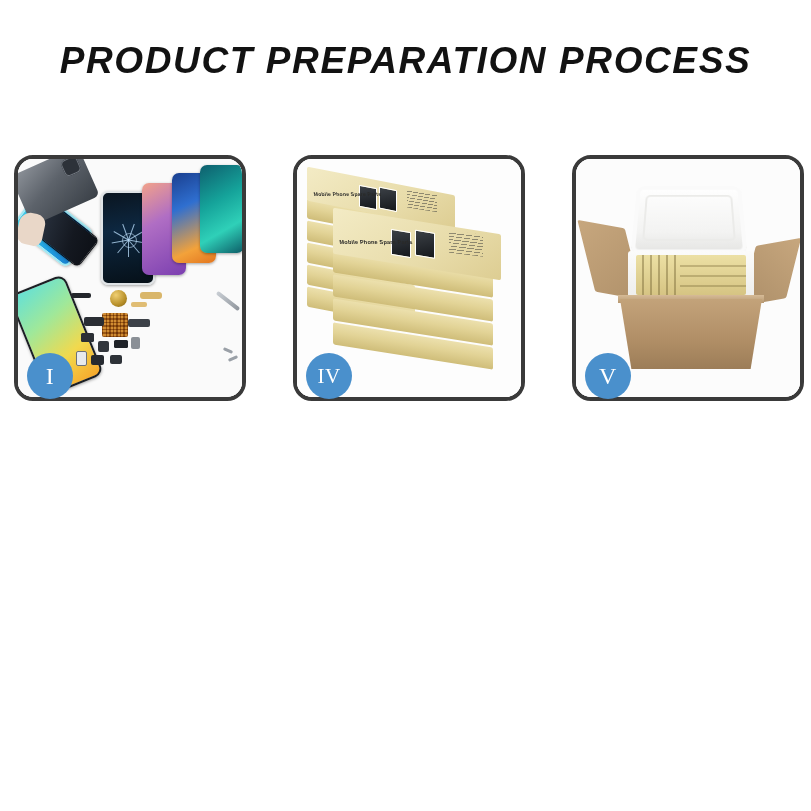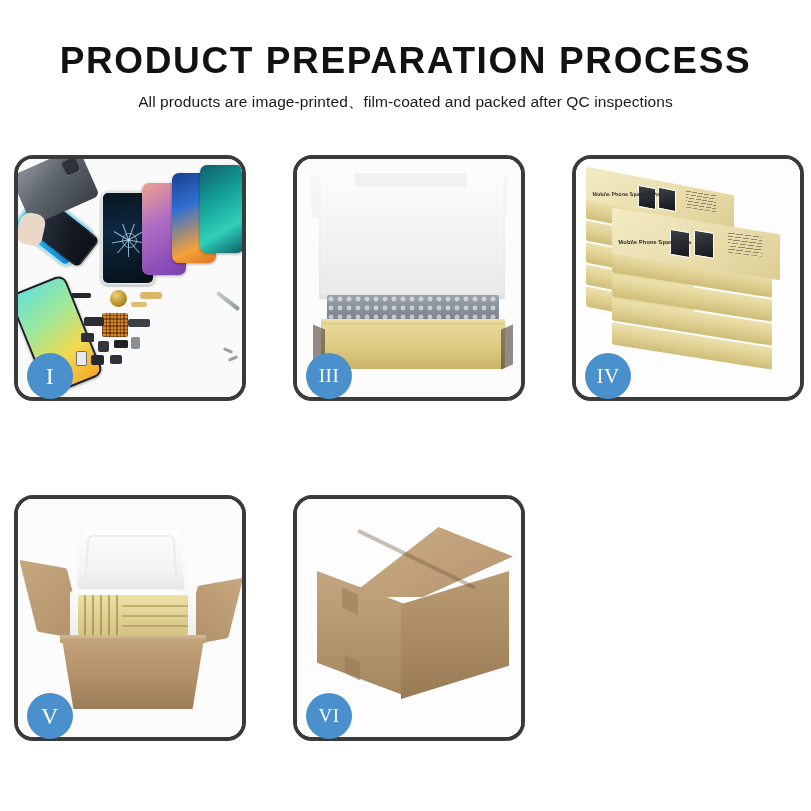--- a/index.html
+++ b/index.html
@@ -23,20 +23,21 @@
   }
   .page-title {
     font-family: "Liberation Sans", sans-serif;
     font-size: 37px;
     font-weight: 700;
     letter-spacing: 1.6px;
     color: #121212;
     line-height: 1.05;
     margin: 0;
     white-space: nowrap;
+    font-style: italic;
   }
   .page-subtitle {
     font-family: "Liberation Sans", sans-serif;
     font-size: 15.5px;
     font-weight: 400;
     color: #1a1a1a;
     letter-spacing: 0.1px;
     margin: 11px 0 0 0;
     white-space: nowrap;
   }
@@ -418,21 +419,20 @@
     position: absolute; background: rgba(150,122,86,0.55); border-radius: 1px;
   }
   .cv-tape1 { left: 45px; top: 92px; width: 16px; height: 20px; transform: skewY(26deg); }
   .cv-tape2 { left: 48px; top: 160px; width: 15px; height: 18px; transform: skewY(26deg); }
 </style>
 </head>
 <body>
 
 <div class="header">
   <h1 class="page-title">PRODUCT PREPARATION PROCESS</h1>
-  <p class="page-subtitle">All products are image-printed、film-coated and packed after QC inspections</p>
 </div>
 
 <div class="grid">
 
   <div class="panel">
     <div class="panel-inner">
       <div class="collage">
         <div class="phone ph-a"></div>
         <div class="phone ph-a2"></div>
         <div class="phone ph-b">
@@ -471,34 +471,20 @@
         <div class="part p-tweez"></div>
         <div class="p-hand"></div>
         <div class="part p-screw1"></div>
         <div class="part p-screw2"></div>
       </div>
     </div>
     <div class="badge">I</div>
   </div>
 
 
-  <div class="panel">
-    <div class="panel-inner">
-      <div class="boxiii-bg">
-        <div class="lid-flap-l"></div>
-        <div class="lid-flap-r"></div>
-        <div class="lid-back"></div>
-        <div class="lid-top-band"></div>
-        <div class="bw-tray"></div>
-        <div class="box-rim-iii"></div>
-        <div class="box-front-iii"></div>
-      </div>
-    </div>
-    <div class="badge wider">III</div>
-  </div>
 
   <div class="panel">
     <div class="panel-inner">
       <div class="stack-bg">
 
         <div class="gbox" style="left:10px; top:50px; width:108px; height:20px; transform:skewY(11deg);"></div>
         <div class="gbox" style="left:10px; top:72px; width:108px; height:20px; transform:skewY(11deg);"></div>
         <div class="gbox" style="left:10px; top:94px; width:108px; height:20px; transform:skewY(11deg);"></div>
         <div class="gbox" style="left:10px; top:116px; width:108px; height:20px; transform:skewY(11deg);"></div>
         <div class="gbox" style="left:10px; top:138px; width:108px; height:20px; transform:skewY(11deg);"></div>
@@ -544,27 +530,14 @@
           <b style="top:20px; left:44px; right:0"></b>
           <b style="top:30px; left:44px; right:0"></b>
         </div>
         <div class="carton-rim"></div>
         <div class="carton-front"></div>
       </div>
     </div>
     <div class="badge">V</div>
   </div>
 
-  <div class="panel">
-    <div class="panel-inner">
-      <div class="cartonvi-bg">
-        <div class="cv-top"></div>
-        <div class="cv-left"></div>
-        <div class="cv-right"></div>
-        <div class="cv-seam"></div>
-        <div class="cv-tape cv-tape1"></div>
-        <div class="cv-tape cv-tape2"></div>
-      </div>
-    </div>
-    <div class="badge wider">VI</div>
-  </div>
 
 </div>
 
 </body></html>

